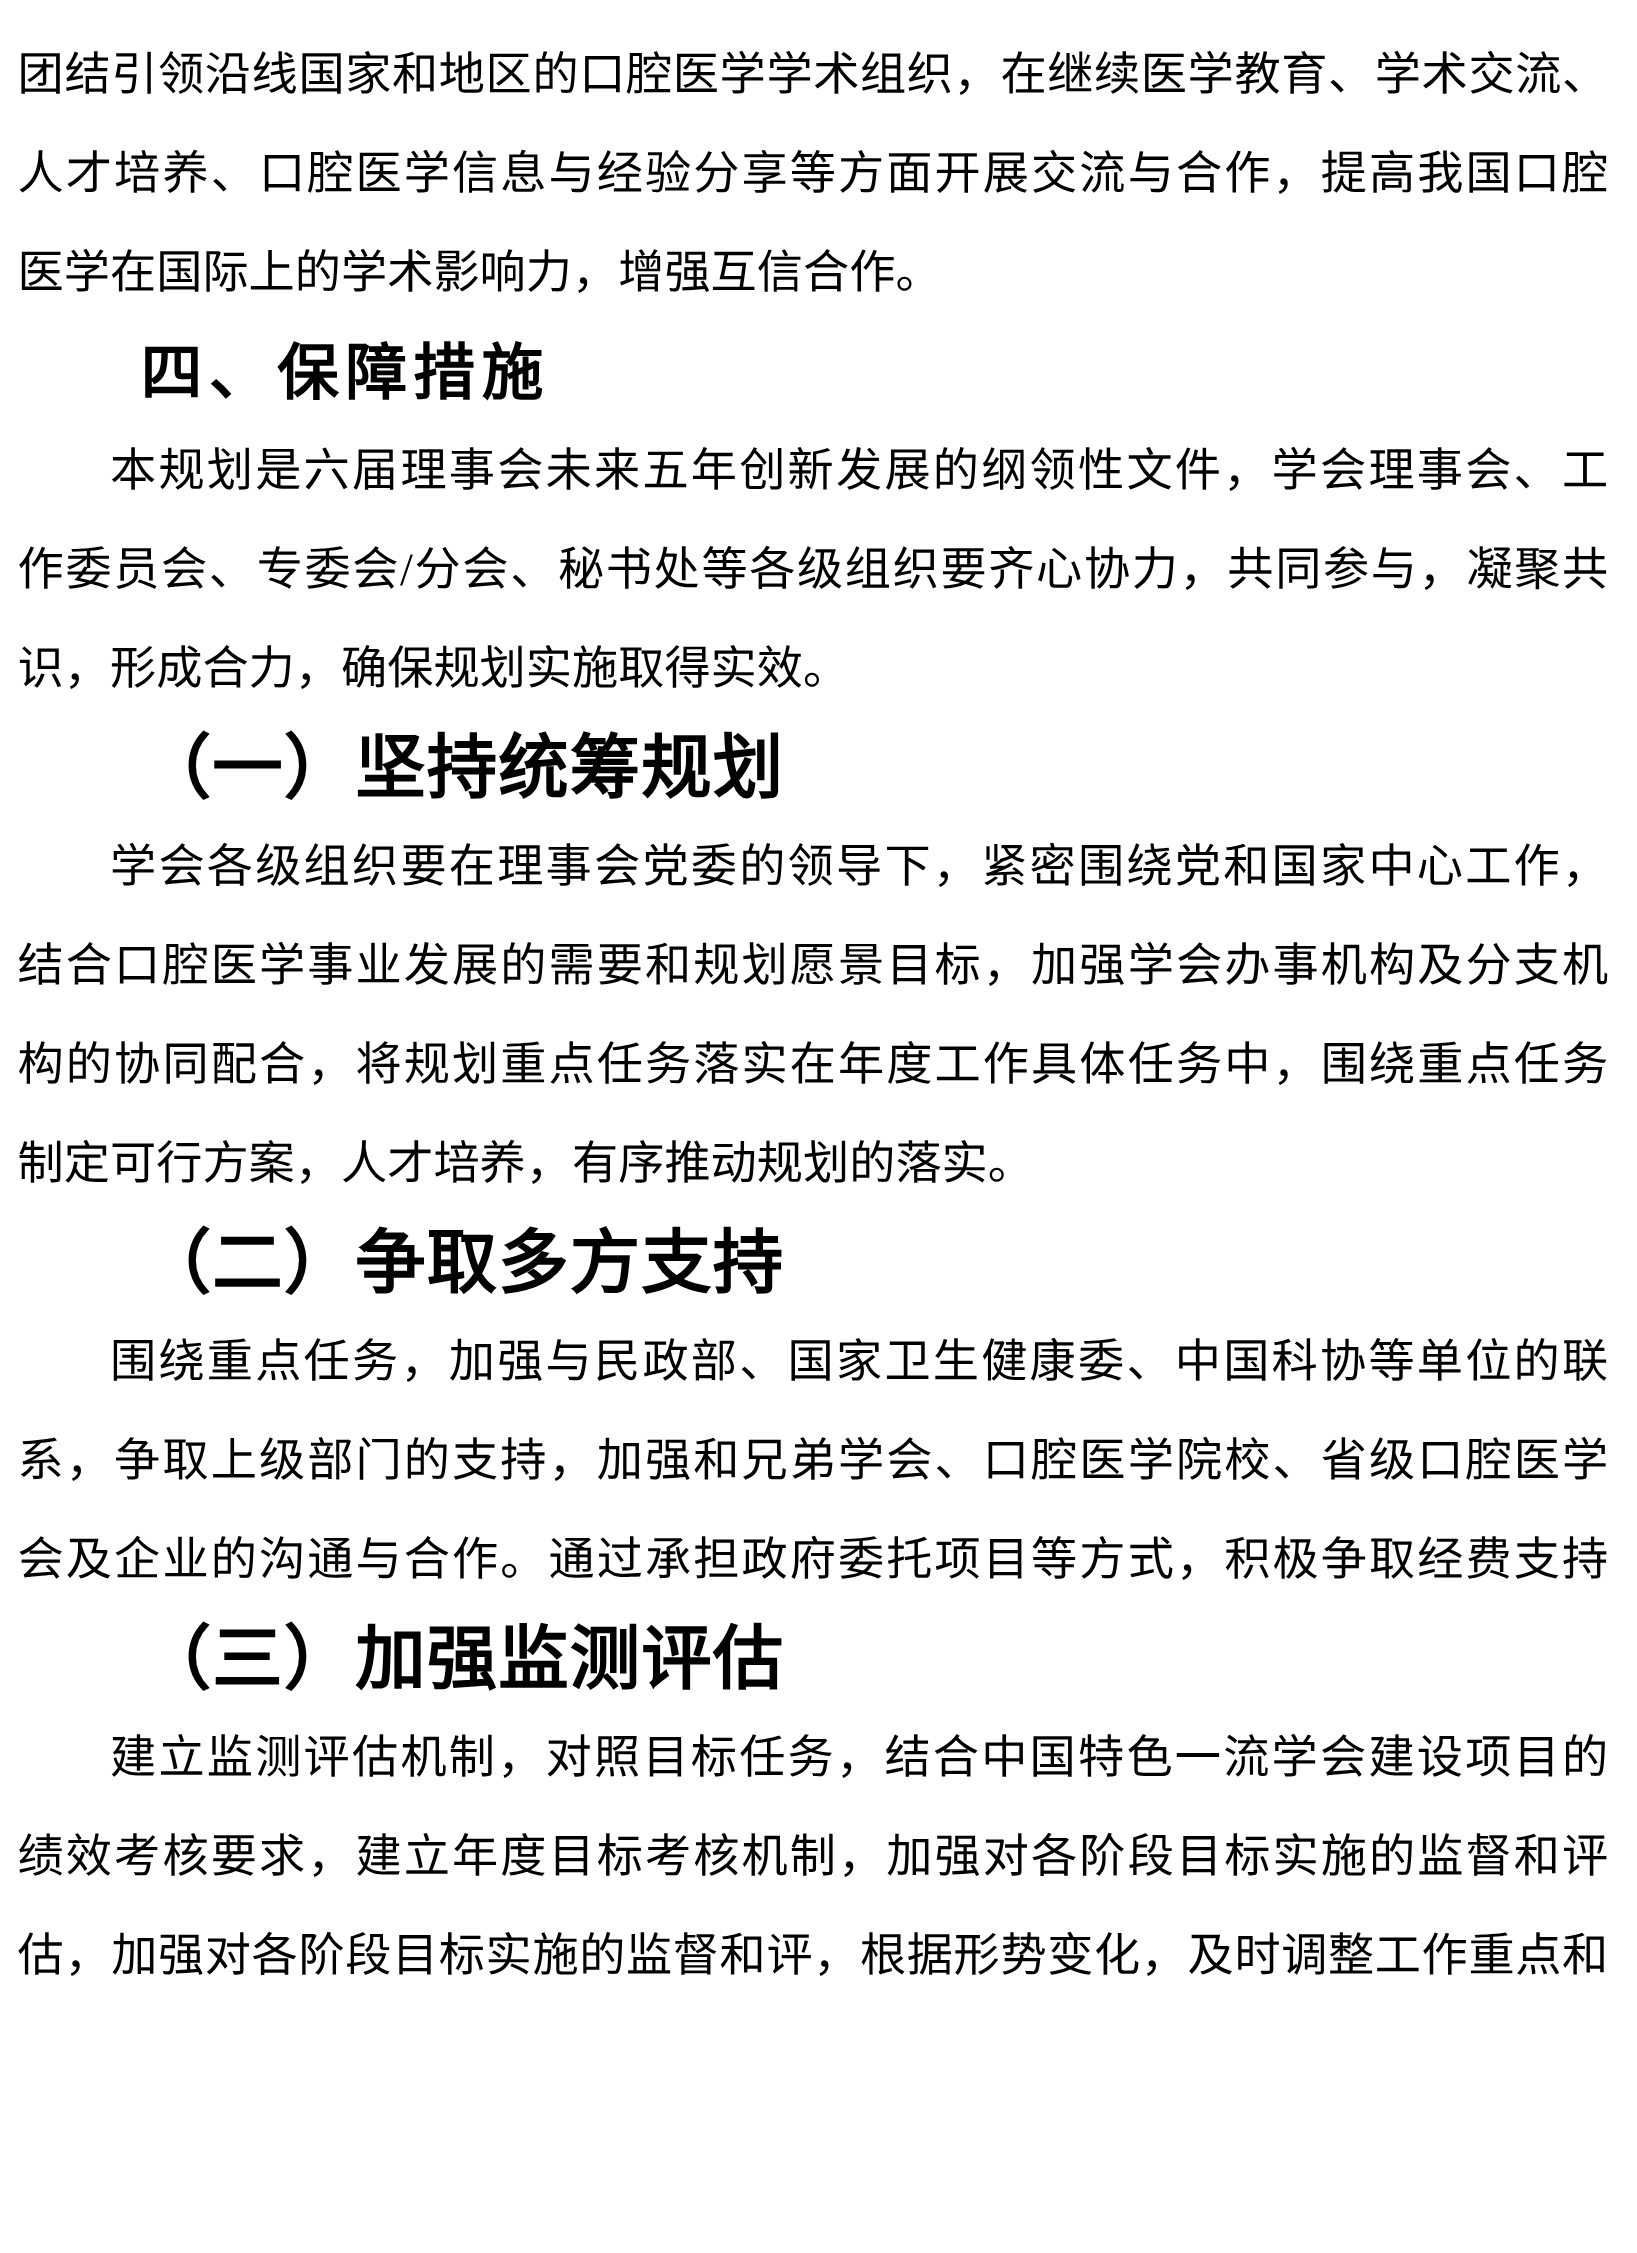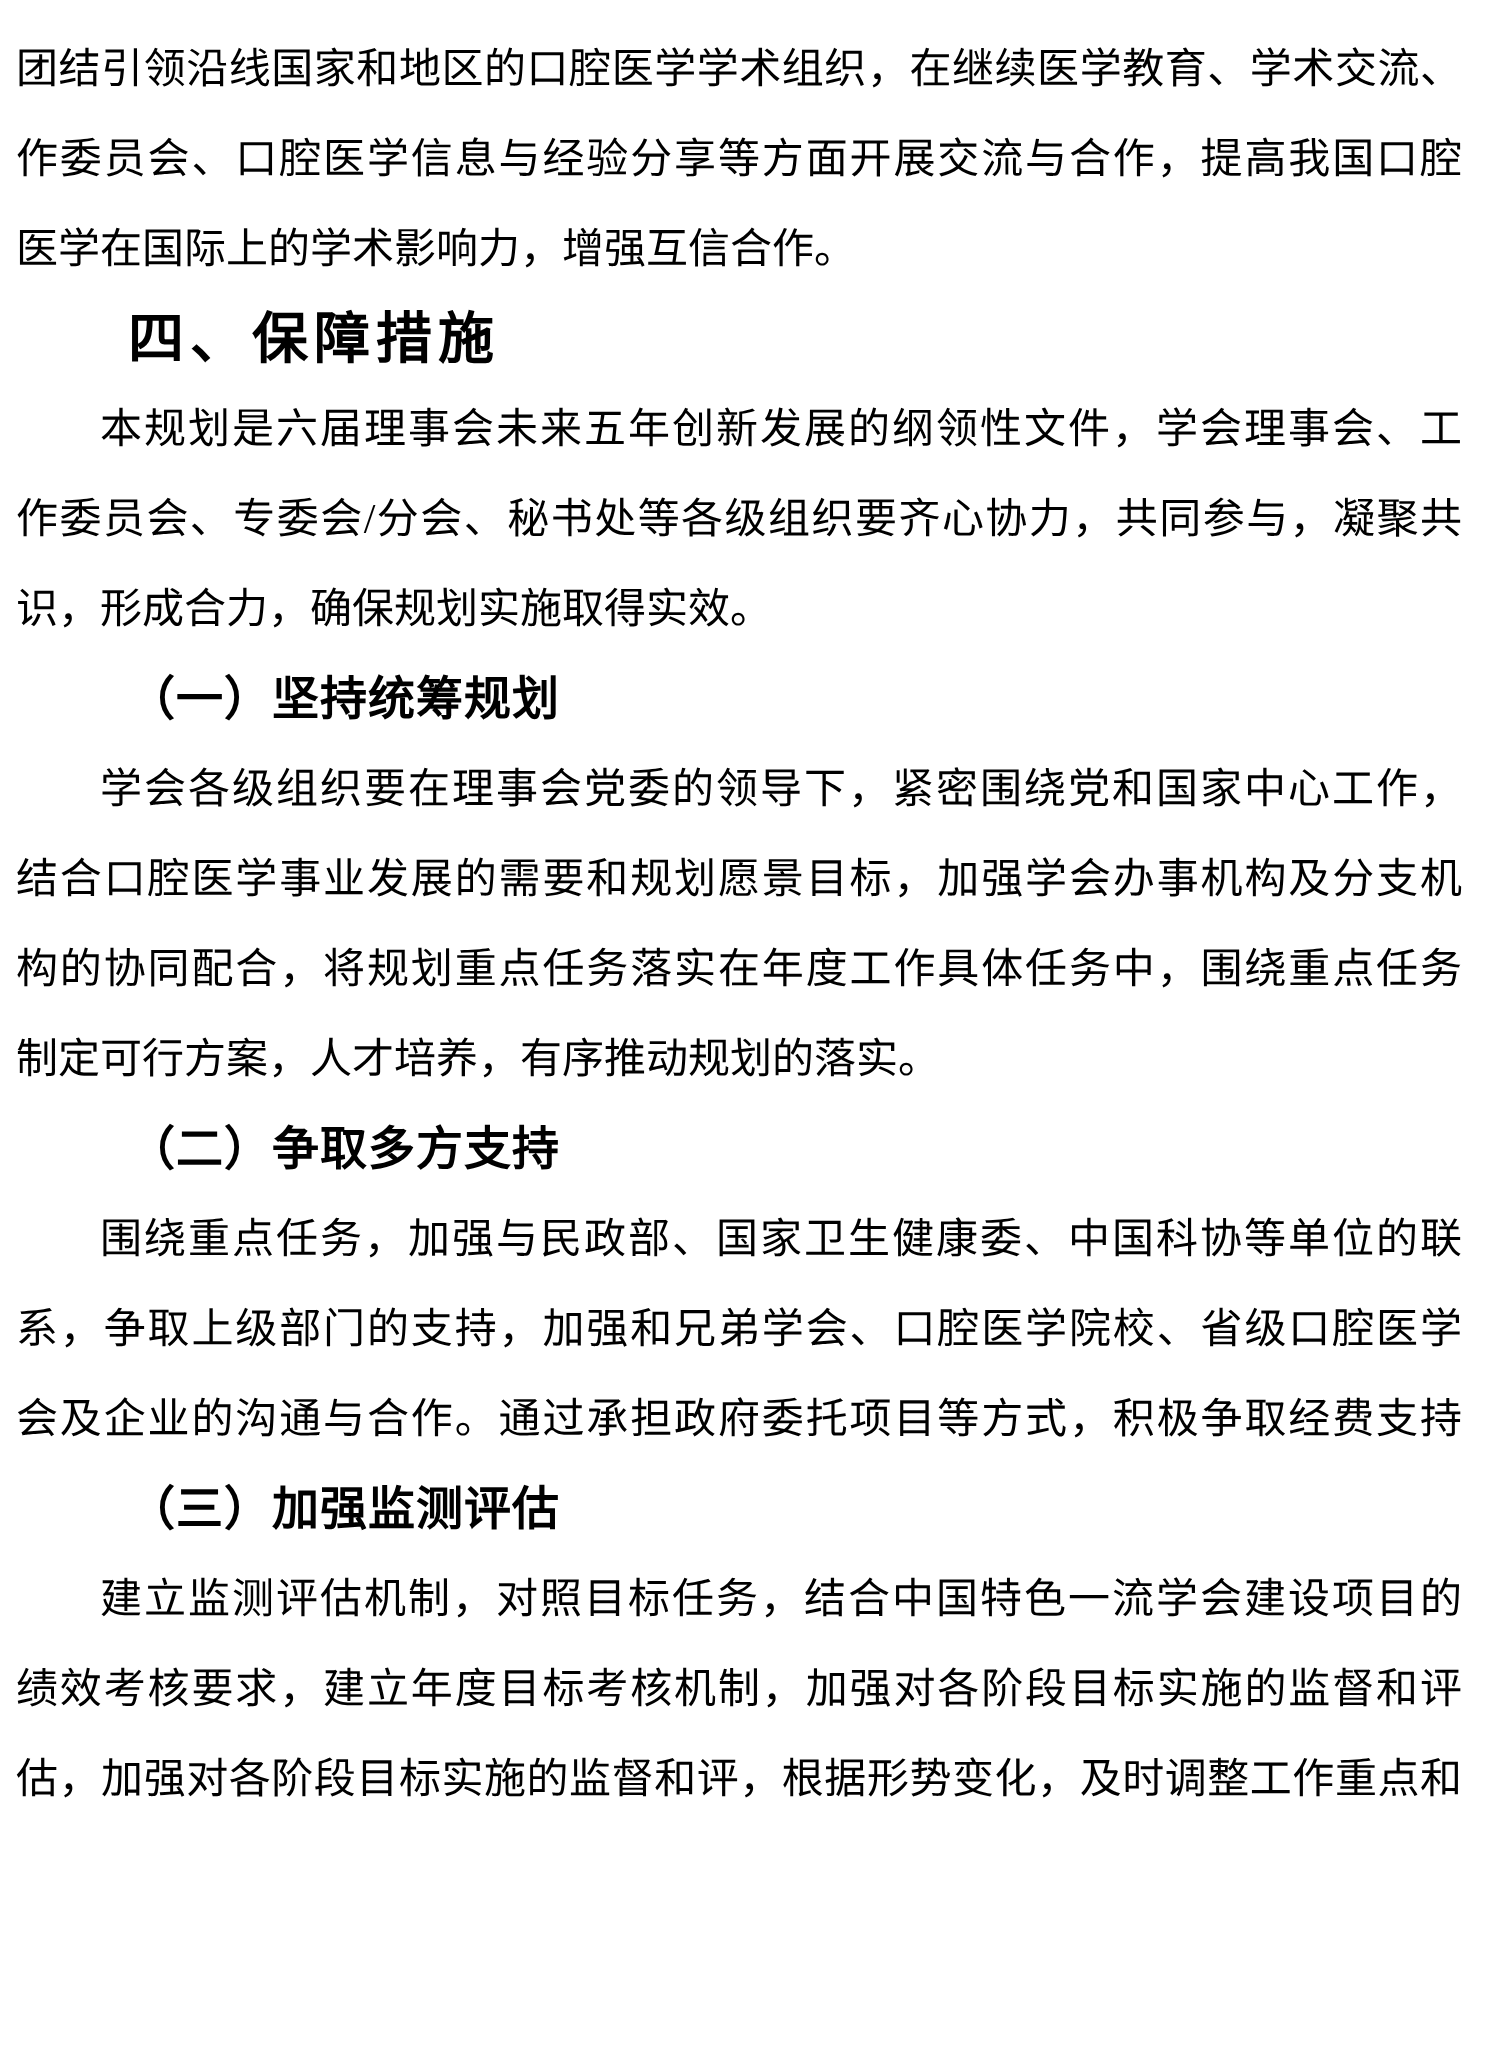--- a/index.html
+++ b/index.html
@@ -49,33 +49,33 @@
     text-align: left;
     text-align-last: left;
     text-indent: 112px;
     color: #000000;
   }
   .block.h1 .line {
     font-size: 56px;
     letter-spacing: 6px;
   }
   .block.h2 .line {
-    font-size: 47px;
+    font-size: 64px;
     letter-spacing: 1px;
     font-family: Liberation Serif, serif;
   }
 </style>
 </head>
 <body style="background: rgb(255, 255, 255);">
 
 <main class="doc-page" style="color: rgb(0, 0, 0);">
   <div>
       <div class="block body">
         <div class="line firstline">团结引领沿线国家和地区的口腔医学学术组织，在继续医学教育、学术交流、</div>
-        <div class="line">作委员会、口腔医学信息与经验分享等方面开展交流与合作，提高我国口腔</div>
+        <div class="line">人才培养、口腔医学信息与经验分享等方面开展交流与合作，提高我国口腔</div>
         <div class="line lastline">医学在国际上的学术影响力，增强互信合作。</div>
       </div>
       <div class="block h1">
         <div class="line">四、保障措施</div>
       </div>
       <div class="block body indent">
         <div class="line firstline">本规划是六届理事会未来五年创新发展的纲领性文件，学会理事会、工</div>
         <div class="line">作委员会、专委会/分会、秘书处等各级组织要齐心协力，共同参与，凝聚共</div>
         <div class="line lastline">识，形成合力，确保规划实施取得实效。</div>
       </div>

